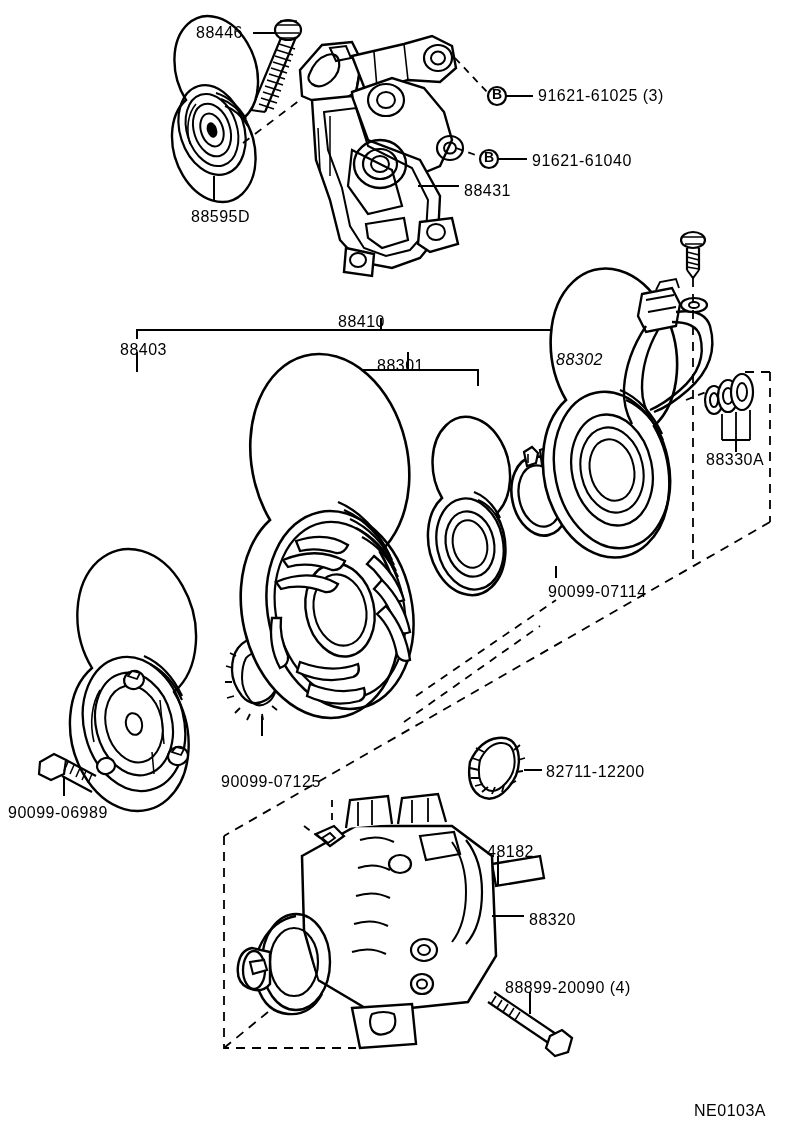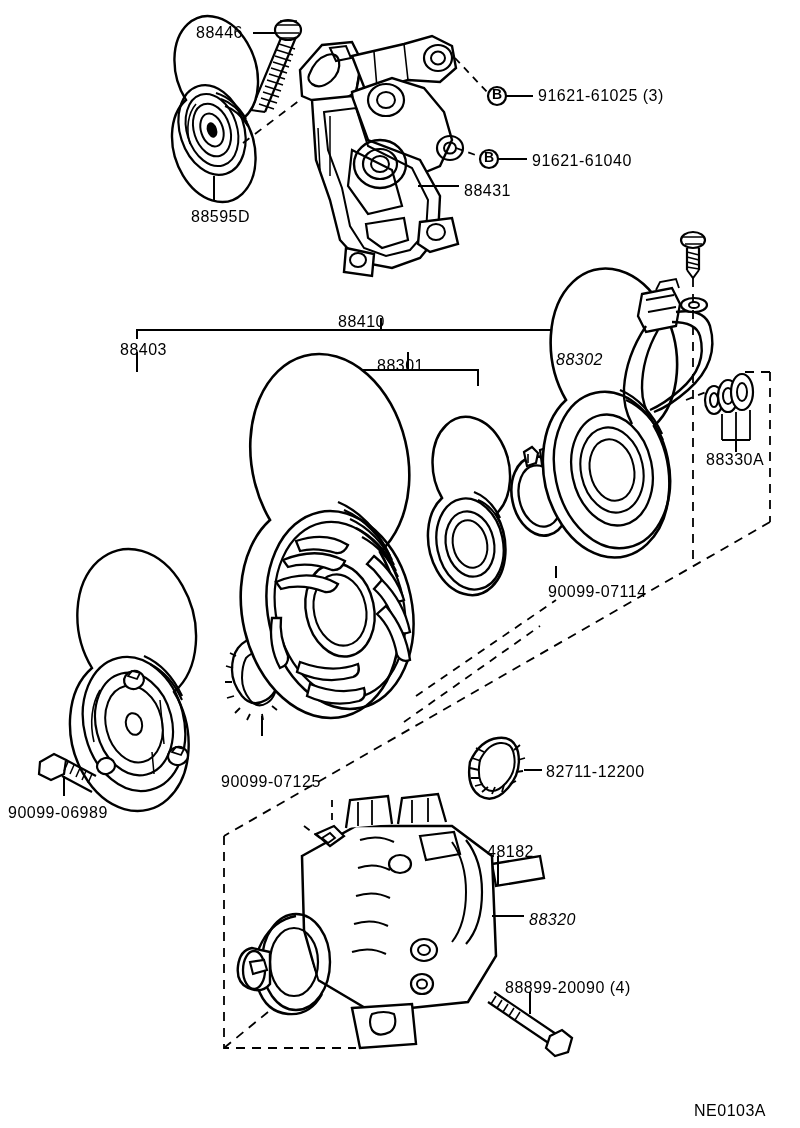--- a/index.html
+++ b/index.html
@@ -317,18 +317,18 @@
 <div class="lbl" style="left:338px;top:313px;">88410</div>
 <div class="lbl" style="left:120px;top:341px;text-align:center;">88403</div>
 <div class="lbl" style="left:377px;top:345px;margin-top:12px;">88301</div>
 <div class="lbl" style="left:556px;top:351px;font-style:italic;">88302</div>
 <div class="lbl" style="left:706px;top:451px;">88330A</div>
 <div class="lbl" style="left:500px;top:583px;margin-left:48px;">90099-07114</div>
 <div class="lbl" style="left:221px;top:728px;margin-top:45px;">90099-07125</div>
 <div class="lbl" style="left:546px;top:763px;">82711-12200</div>
 <div class="lbl" style="left:8px;top:804px;">90099-06989</div>
 <div class="lbl" style="left:487px;top:843px;">48182</div>
-<div class="lbl" style="left:529px;top:911px;font-style:italic;">88320</div>
+<div class="lbl" style="left:529px;top:911px;">88320</div>
 <div class="lbl" style="left:505px;top:979px;">88899-20090 (4)</div>
 
 <div class="code" style="left:694px;top:1102px;font-size:16px;letter-spacing:.5px;">NE0103A</div>
 
 </div>
 
 </body></html>

